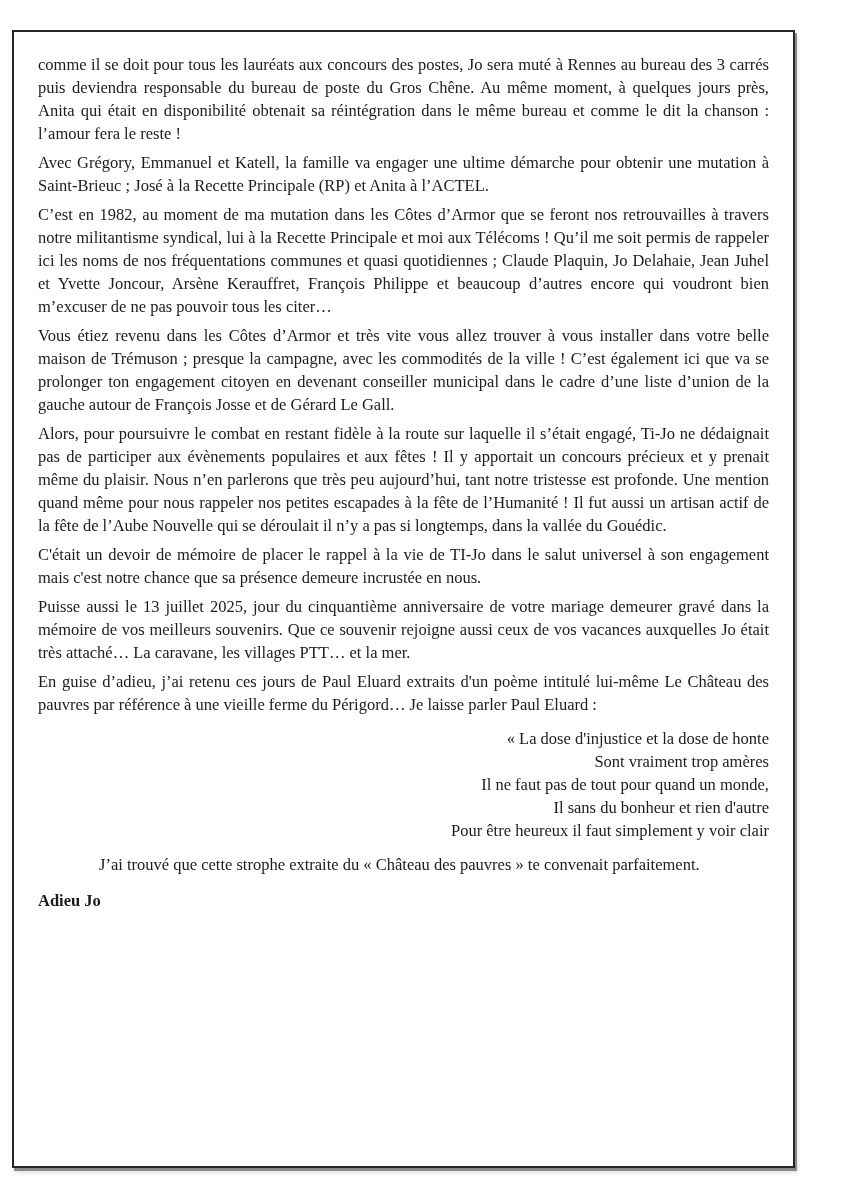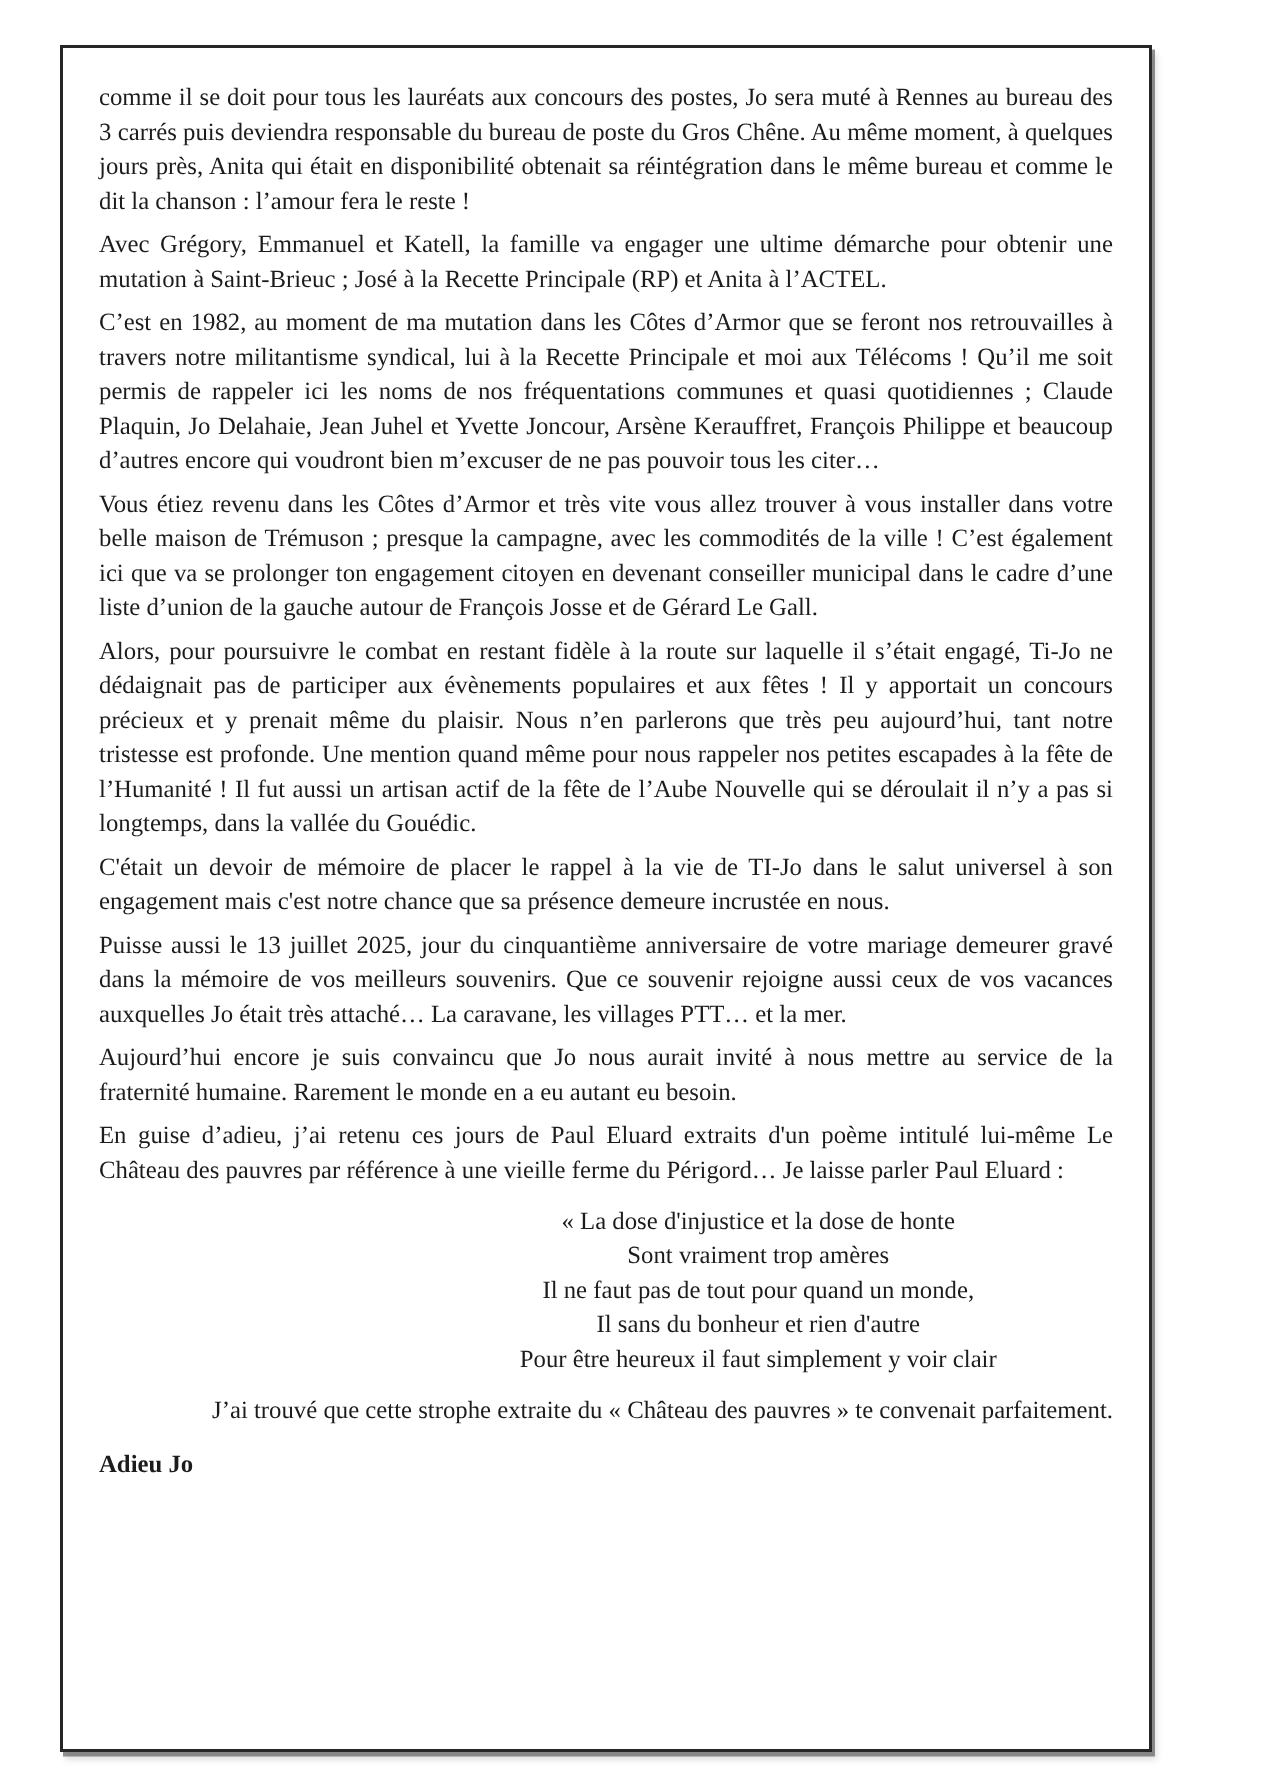--- a/index.html
+++ b/index.html
@@ -5,67 +5,66 @@
   html, body {
     margin: 0;
     padding: 0;
     width: 843px;
     height: 1193px;
     background: #ffffff;
     overflow: hidden;
   }
   .page-frame {
     position: absolute;
-    left: 40px;
+    left: 12px;
     top: 30px;
-    width: 728px;
+    width: 783px;
     height: 1138px;
     box-sizing: border-box;
     border: 2px solid #262626;
     box-shadow: 2px 3px 0 rgba(60,60,60,0.55), 3px 5px 4px rgba(0,0,0,0.12);
     background: #ffffff;
     padding: 21px 24px 0 24px;
     font-family: "Liberation Serif", "DejaVu Serif", serif;
     font-size: 16.5px;
     line-height: 23px;
     color: #1c1c1c;
   }
   .body-paragraph {
     margin: 0 0 6px 0;
     text-align: justify;
   }
   .poem-block {
     margin: 11px 0 11px 203px;
-    text-align: center;
+    text-align: right;
   }
   .poem-line {
     white-space: pre;
   }
   .closing-line {
     margin: 4px 0 7px 61px;
-    text-align: right;
+    text-align: left;
   }
   .signature-line {
     margin: 13px 0 0 0;
     text-align: left;
     font-weight: bold;
   }
 </style>
 </head>
 <body>
 
 <div class="page-frame">
   <p class="body-paragraph">comme il se doit pour tous les lauréats aux concours des postes, Jo sera muté à Rennes au bureau des 3 carrés puis deviendra responsable du bureau de poste du Gros Chêne. Au même moment, à quelques jours près, Anita qui était en disponibilité obtenait sa réintégration dans le même bureau et comme le dit la chanson : l’amour fera le reste !</p>
   <p class="body-paragraph">Avec Grégory, Emmanuel et Katell, la famille va engager une ultime démarche pour obtenir une mutation à Saint-Brieuc ; José à la Recette Principale (RP) et Anita à l’ACTEL.</p>
   <p class="body-paragraph">C’est en 1982, au moment de ma mutation dans les Côtes d’Armor que se feront nos retrouvailles à travers notre militantisme syndical, lui à la Recette Principale et moi aux Télécoms ! Qu’il me soit permis de rappeler ici les noms de nos fréquentations communes et quasi quotidiennes ; Claude Plaquin, Jo Delahaie, Jean Juhel et Yvette Joncour, Arsène Kerauffret, François Philippe et beaucoup d’autres encore qui voudront bien m’excuser de ne pas pouvoir tous les citer…</p>
   <p class="body-paragraph">Vous étiez revenu dans les Côtes d’Armor et très vite vous allez trouver à vous installer dans votre belle maison de Trémuson ; presque la campagne, avec les commodités de la ville ! C’est également ici que va se prolonger ton engagement citoyen en devenant conseiller municipal dans le cadre d’une liste d’union de la gauche autour de François Josse et de Gérard Le Gall.</p>
   <p class="body-paragraph">Alors, pour poursuivre le combat en restant fidèle à la route sur laquelle il s’était engagé, Ti-Jo ne dédaignait pas de participer aux évènements populaires et aux fêtes ! Il y apportait un concours précieux et y prenait même du plaisir. Nous n’en parlerons que très peu aujourd’hui, tant notre tristesse est profonde. Une mention quand même pour nous rappeler nos petites escapades à la fête de l’Humanité ! Il fut aussi un artisan actif de la fête de l’Aube Nouvelle qui se déroulait il n’y a pas si longtemps, dans la vallée du Gouédic.</p>
   <p class="body-paragraph">C'était un devoir de mémoire de placer le rappel à la vie de TI-Jo dans le salut universel à son engagement mais c'est notre chance que sa présence demeure incrustée en nous.</p>
   <p class="body-paragraph">Puisse aussi le 13 juillet 2025, jour du cinquantième anniversaire de votre mariage demeurer gravé dans la mémoire de vos meilleurs souvenirs. Que ce souvenir rejoigne aussi ceux de vos vacances auxquelles Jo était très attaché… La caravane, les villages PTT… et la mer.</p>
-  <p class="body-paragraph">Aujourd’hui encore je suis convaincu que Jo nous aurait invité à nous mettre au service de la fraternité humaine. Rarement le monde en a eu autant eu besoin.</p>
   <p class="body-paragraph">En guise d’adieu, j’ai retenu ces jours de Paul Eluard extraits d'un poème intitulé lui-même Le Château des pauvres par référence à une vieille ferme du Périgord… Je laisse parler Paul Eluard :</p>
 
   <div class="poem-block">
     <div class="poem-line">« La dose d'injustice et la dose de honte</div>
     <div class="poem-line">Sont vraiment trop amères</div>
     <div class="poem-line">Il ne faut pas de tout pour quand un monde,</div>
     <div class="poem-line">Il sans du bonheur et rien d'autre</div>
     <div class="poem-line">Pour être heureux il faut simplement y voir clair</div>
   </div>
 

